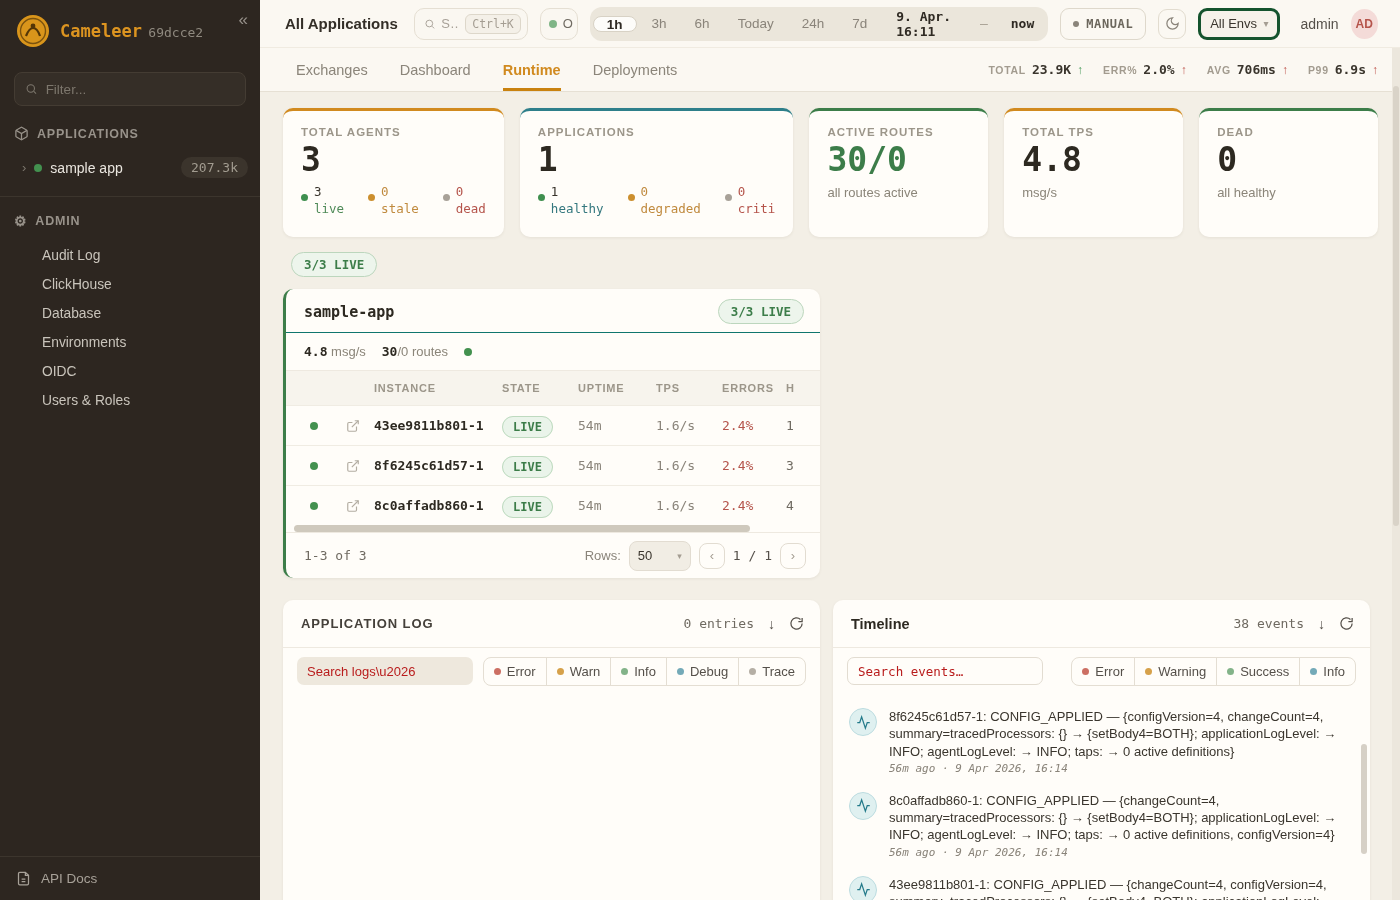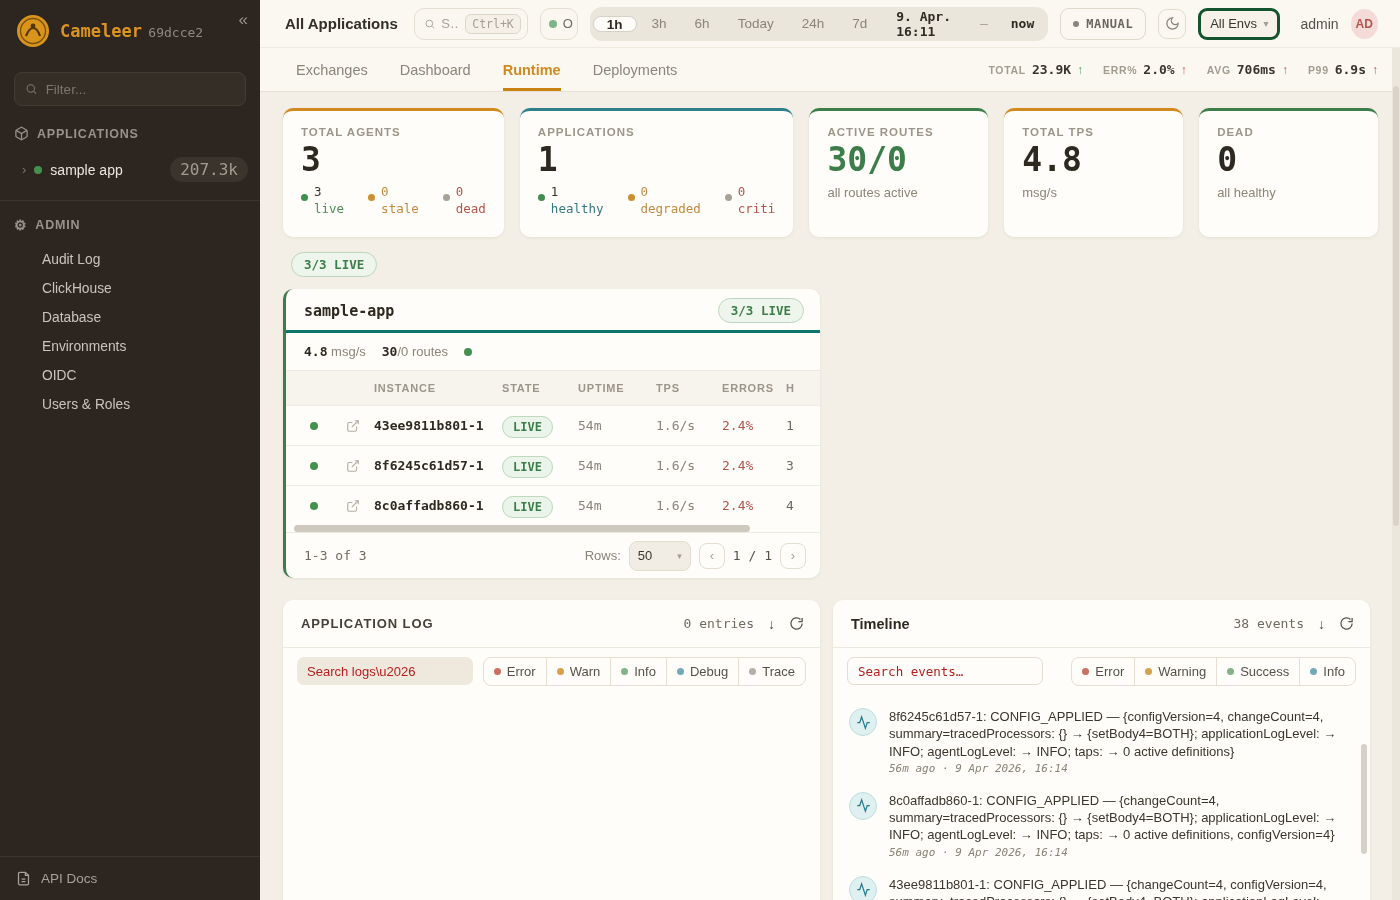--- a/index.html
+++ b/index.html
@@ -14,21 +14,21 @@
   .logo-title { font-family:"DejaVu Sans Mono", monospace; font-weight:bold; font-size:17px; color:#dc9420; }
   .logo-ver { font-family:"DejaVu Sans Mono", monospace; font-size:13px; color:#8f897f; margin-left:2px; }
   .collapse { position:absolute; right:12px; top:10px; color:#97918a; font-size:17px; cursor:pointer; }
   .side-filter { margin:12px 14px 4px; height:34px; background:#352e27; border:1px solid #443c33; border-radius:8px; display:flex; align-items:center; gap:8px; padding:0 10px; color:#87816f; }
   .side-filter input { background:transparent; border:none; outline:none; color:#c9c4bb; font-size:13.5px; width:100%; font-family:"Liberation Sans",sans-serif; }
   .side-filter input::placeholder { color:#7d776d; }
   .side-section { display:flex; align-items:center; gap:8px; padding:16px 16px 8px 14px; color:#98928a; font-size:12.5px; font-weight:bold; letter-spacing:.8px; }
   .app-row { display:flex; align-items:center; gap:8px; padding:8px 12px 8px 22px; cursor:pointer; }
   .app-row .chev { color:#7d776d; font-size:13px; }
   .app-row .name { color:#eae6df; font-size:14px; flex:1; }
-  .badge-count { background:#3b342c; color:#a29c90; font-family:"DejaVu Sans Mono",monospace; font-size:16px; border-radius:999px; padding:3px 10px; }
+  .badge-count { background:#3b342c; color:#a29c90; font-family:"DejaVu Sans Mono",monospace; font-size:13px; border-radius:999px; padding:3px 10px; }
   .side-divider { border-top:1px solid #3c352d; margin:10px 0 0; }
   .admin-nav { display:flex; flex-direction:column; padding:4px 0 0; }
   .side-item { padding:7px 16px 7px 42px; font-size:13.8px; color:#c9c4bb; cursor:pointer; }
   .side-foot { margin-top:auto; border-top:1px solid #3c352d; padding:14px 16px; display:flex; align-items:center; gap:10px; color:#a7a198; font-size:13.5px; cursor:pointer; }
   .dot { display:inline-block; border-radius:50%; }
   .dot-g { width:8px; height:8px; background:#43914f; }
 
   
   .main { position:absolute; left:260px; top:0; width:1140px; height:900px; }
   .topbar { height:48px; background:#fbf8f2; display:flex; align-items:center; padding:0 22px 0 25px; gap:12px; border-bottom:1px solid #f0ebe1; }
@@ -74,21 +74,21 @@
   .sub { display:flex; gap:6px; align-items:center; }
   .sub .dot { width:7px; height:7px; margin-top:10px; align-self:flex-start; }
   .sub .col { font-family:"DejaVu Sans Mono",monospace; font-size:12.5px; line-height:1.3; }
   .subtext { color:#8b8579; font-size:13px; margin-top:7px; }
 
   .live-pill { display:inline-block; border:1px solid #bcd6bd; background:#edf5ec; color:#3c7d49; font-family:"DejaVu Sans Mono",monospace; font-size:12.5px; font-weight:bold; border-radius:999px; padding:4px 12px; }
   .standalone-badge { margin:15px 0 12px 8px; }
 
   
   .app-card { width:537px; background:#fffdf9; border-radius:10px; border-left:3px solid #3c7d49; box-shadow:0 1px 3px rgba(80,65,35,.08); overflow:hidden; }
-  .ac-head { height:44px; display:flex; align-items:center; justify-content:space-between; padding:2px 16px 0 18px; border-bottom:3px solid #0f766e; }
+  .ac-head { height:44px; display:flex; align-items:center; justify-content:space-between; padding:2px 16px 0 18px; border-bottom:1px solid #0f766e; }
   .ac-title { font-family:"DejaVu Sans Mono",monospace; font-weight:bold; font-size:15px; color:#2d2921; }
   .ac-meta { height:38px; display:flex; align-items:center; gap:16px; padding:0 18px; border-bottom:1px solid #eee9e0; font-size:13px; }
   .ac-meta b { font-family:"DejaVu Sans Mono",monospace; color:#2d2921; }
   .ac-meta .gray { color:#8b8579; }
   .tbl-head { height:34px; display:flex; align-items:center; background:#f7f4ed; padding-left:10px; font-size:11px; font-weight:bold; letter-spacing:.8px; color:#9c968a; }
   .tbl-row { height:40px; display:flex; align-items:center; padding-left:10px; border-top:1px solid #f0ece3; }
   .c-dot{width:36px; display:flex; justify-content:center;} .c-link{width:42px; display:flex; justify-content:center;} .c-inst{width:128px;} .c-state{width:76px;} .c-up{width:78px;} .c-tps{width:66px;} .c-err{width:64px;} .c-h{flex:1; overflow:hidden;}
   .inst { font-family:"DejaVu Sans Mono",monospace; font-weight:bold; font-size:13px; color:#2d2921; }
   .cell-mono { font-family:"DejaVu Sans Mono",monospace; font-size:13px; color:#8a847a; }
   .cell-err { font-family:"DejaVu Sans Mono",monospace; font-size:13px; color:#b5544b; }

